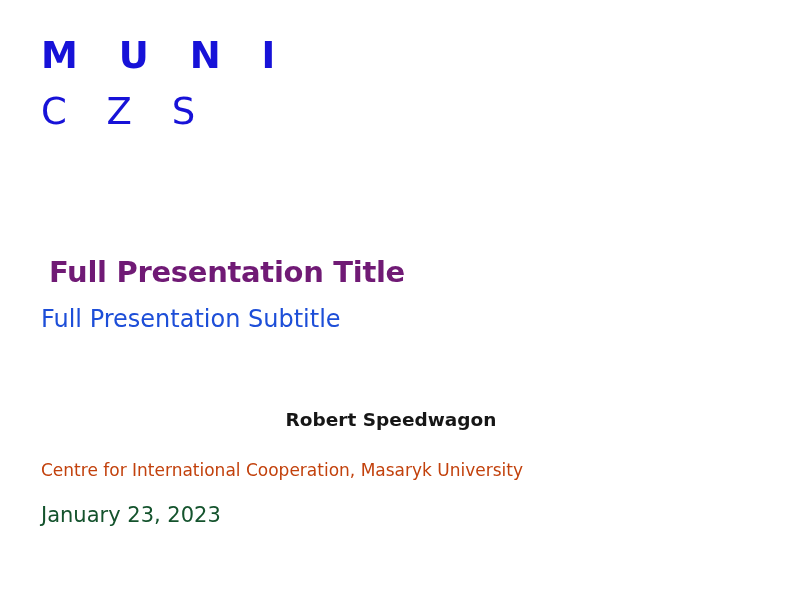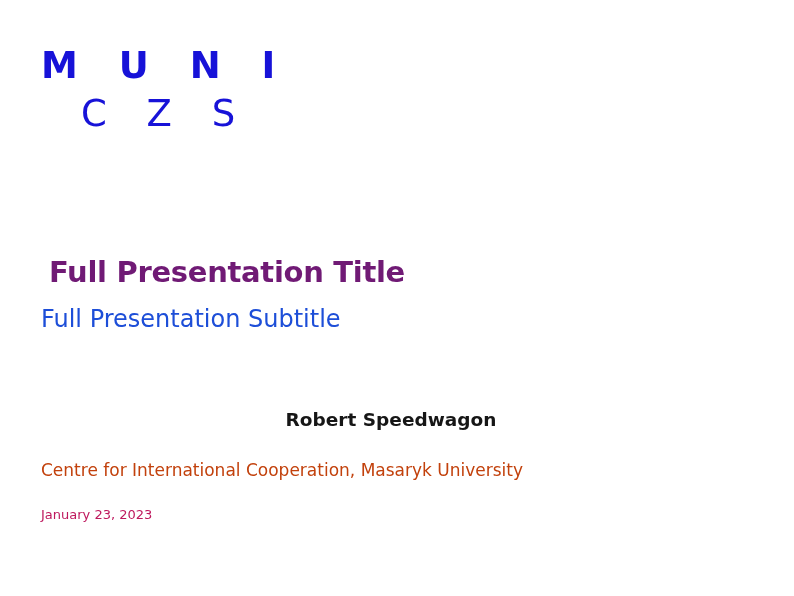--- a/index.html
+++ b/index.html
@@ -19,42 +19,41 @@
     width: 794px;
     height: 596px;
     background: #ffffff;
     box-sizing: border-box;
   }
 
   
   .logo {
     position: absolute;
     left: 41px;
-    top: 46px;
+    top: 36px;
     user-select: none;
-    text-align: center;
   }
   .logo-line1 {
     font-family: "DejaVu Sans", sans-serif;
     font-weight: 700;
     font-size: 37px;
     line-height: 40px;
     letter-spacing: 14px;
     color: #1712d8;
     white-space: pre;
   }
   .logo-line2 {
     font-family: "DejaVu Sans", sans-serif;
     font-weight: 400;
     font-size: 37px;
     line-height: 40px;
     letter-spacing: 14px;
     color: #1712d8;
     white-space: pre;
-    margin-top: 8px;
+    margin-top: 16px;
   }
 
   
   .title-block {
     position: absolute;
     left: 41px;
     top: 243px;
     width: 700px;
   }
   .slide-title {
@@ -96,23 +95,23 @@
     font-family: "DejaVu Sans", sans-serif;
     font-weight: 400;
     font-size: 17px;
     line-height: 24px;
     color: #c2410c;
     margin: 25px 0 0 0;
   }
   .date-line {
     font-family: "DejaVu Sans", sans-serif;
     font-weight: 400;
-    font-size: 13px;
+    font-size: 21px;
     line-height: 24px;
-    color: #be185d;
+    color: #14532d;
     margin: 21px 0 0 0;
   }
 </style>
 </head>
 <body>
 
 <div class="slide">
 
   <div class="logo">
     <div class="logo-line1">M U N I</div>

